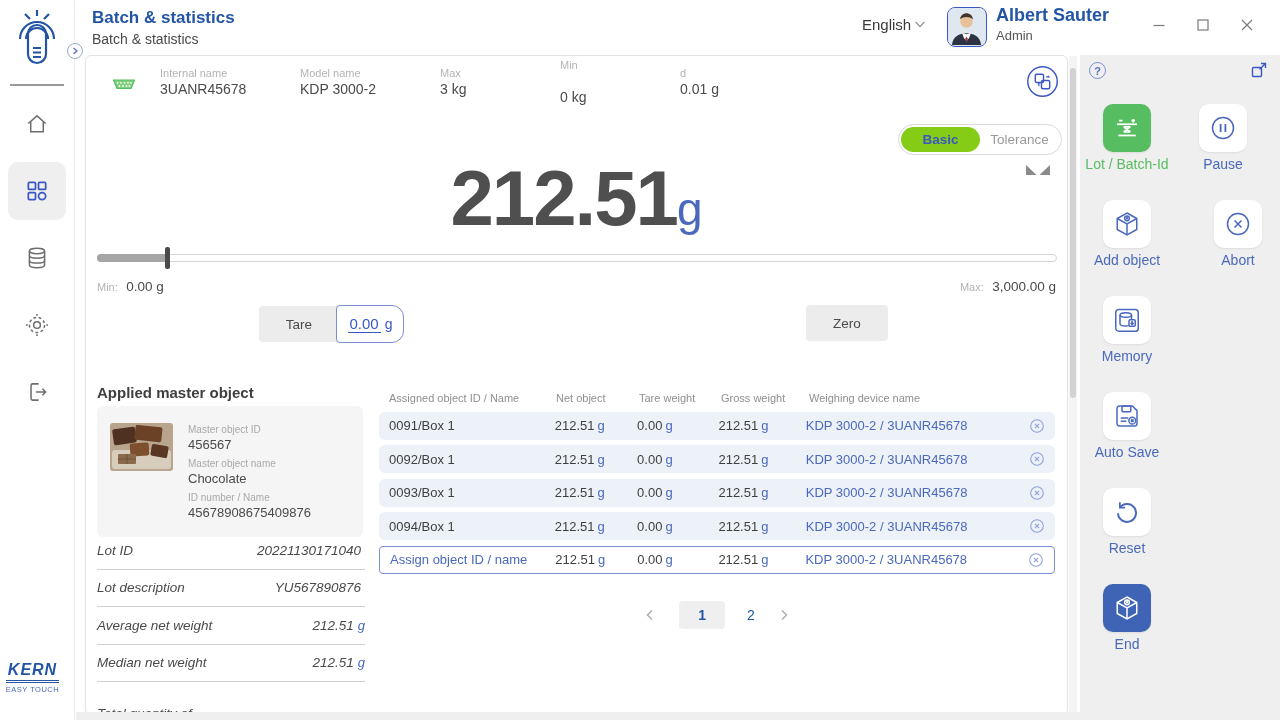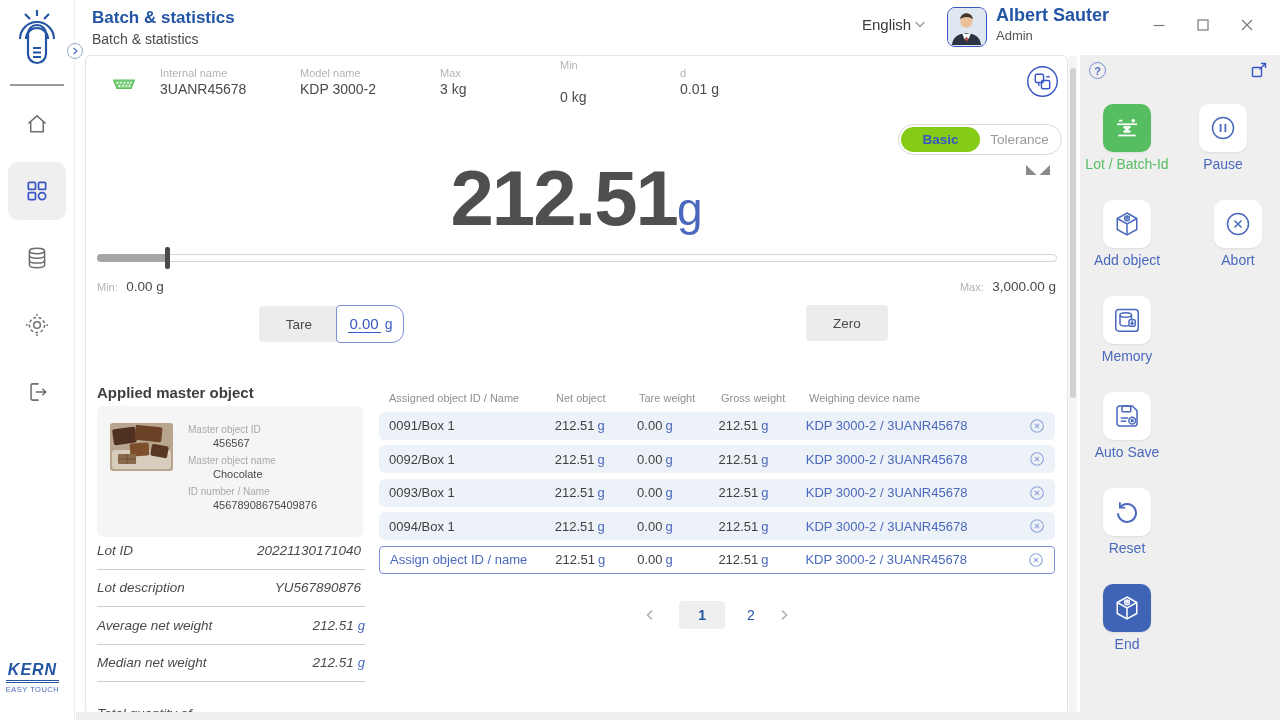--- a/index.html
+++ b/index.html
@@ -81,21 +81,21 @@
   .zero-btn { position:absolute; left:720px; top:249px; width:82px; height:36px; background:#ececec;
     border-radius:4px; font-size:13.5px; color:#4a4a4a; display:flex; align-items:center; justify-content:center; cursor:pointer; }
 
   
   .mo-heading { position:absolute; left:11px; top:328px; font-size:15px; font-weight:bold; color:#3f3f3f; }
   .mo-card { position:absolute; left:11px; top:350px; width:266px; height:131px; background:#f5f5f5;
     border-radius:6px; }
   .mo-img { position:absolute; left:13px; top:17px; width:63px; height:48px; border-radius:3px; overflow:hidden; }
   .mo-fields { position:absolute; left:91px; top:12px; }
   .mo-label { font-size:10px; color:#a9a9a9; margin-top:6px; }
-  .mo-value { font-size:11px; color:#4a4a4a; margin-top:2px;margin-left:25px; }
+  .mo-value { font-size:13px; color:#4a4a4a; margin-top:2px; }
 
   
   .stats { position:absolute; left:11px; top:476px; width:268px; }
   .stat-row { height:37.5px; border-bottom:1px solid #cfcfcf; display:flex; align-items:center;
     justify-content:space-between;font-style:italic; }
   .stat-label { font-size:13.5px; color:#4a4a4a; }
   .stat-right { display:flex; align-items:baseline; }
   .stat-value { font-size:13.5px; color:#4a4a4a; }
   .stat-unit { font-size:13px; color:#4a69bd; margin-left:4px; }
   .stat-row.tall { height:42px; align-items:flex-end; padding-bottom:2px; }

